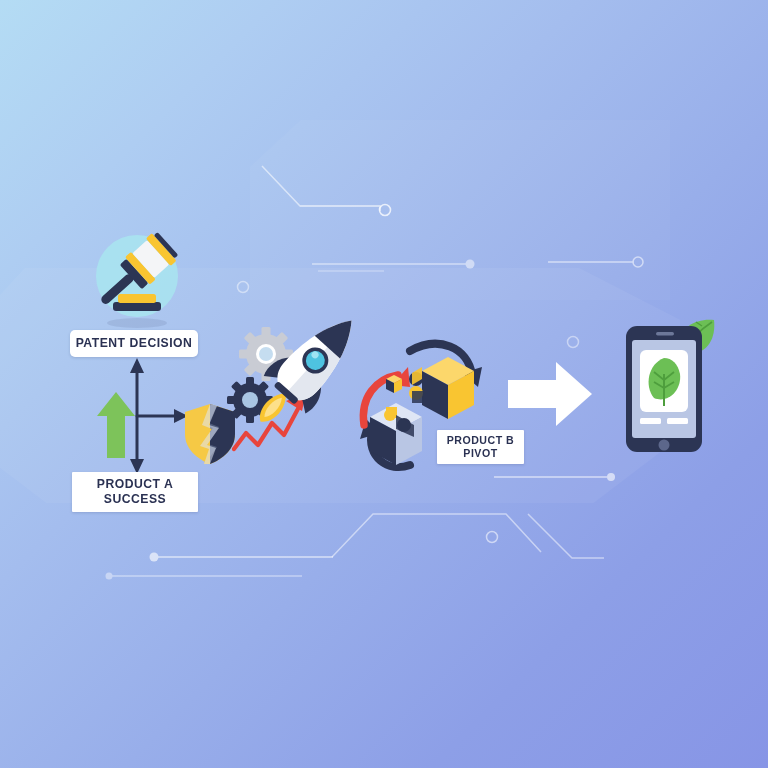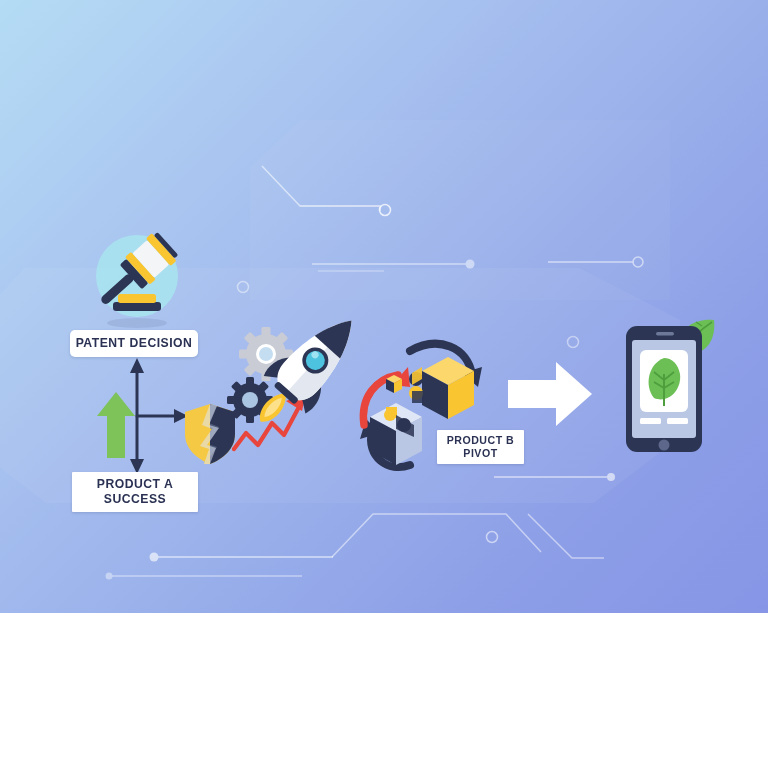--- a/index.html
+++ b/index.html
@@ -8,21 +8,21 @@
     padding: 0;
     width: 768px;
     height: 768px;
     overflow: hidden;
     font-family: "Liberation Sans", sans-serif;
   }
 
   #stage {
     position: relative;
     width: 768px;
-    height: 613px;
+    height: 768px;
     overflow: hidden;
     background: linear-gradient(135deg,
         #b4dcf4 0%,
         #aecdf2 18%,
         #a4bdee 38%,
         #98aeea 58%,
         #8d9fe7 78%,
         #8795e6 100%);
   }
 

